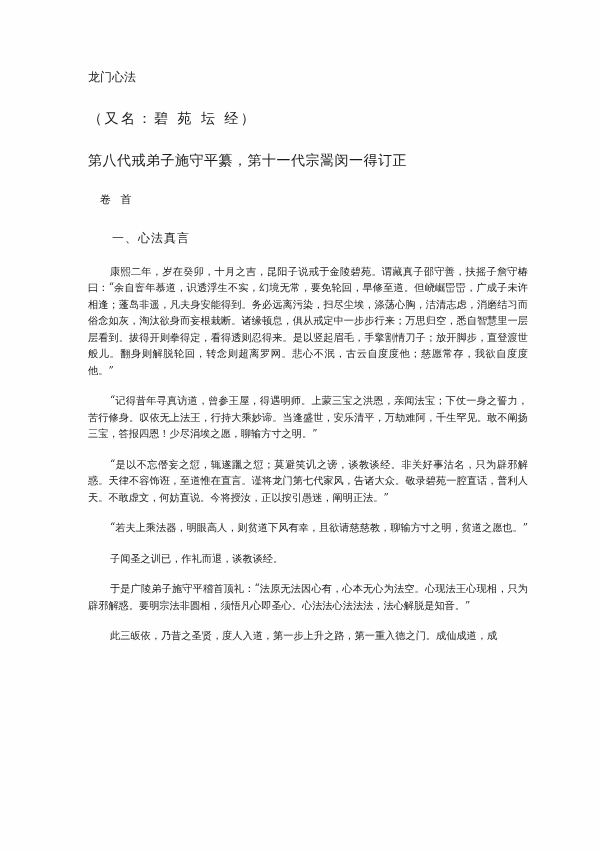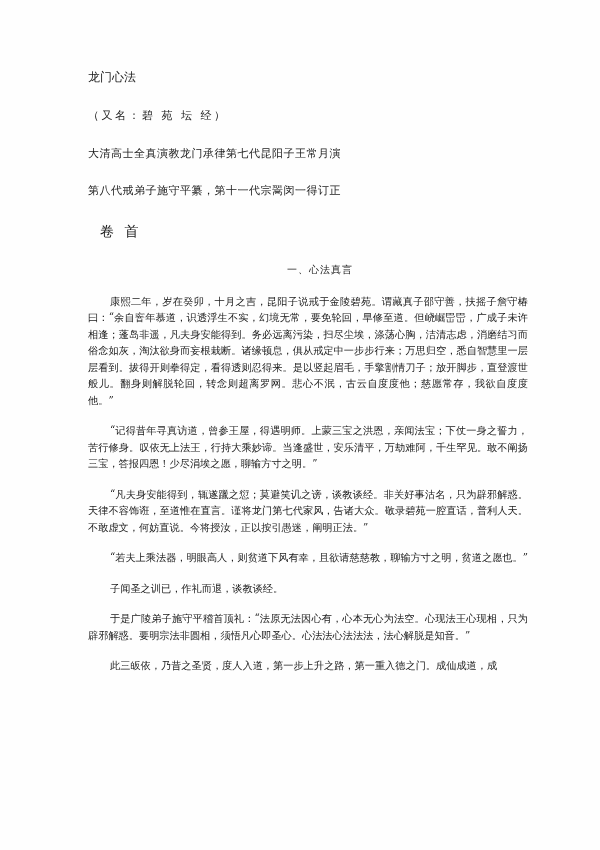--- a/index.html
+++ b/index.html
@@ -21,38 +21,37 @@
     padding: 68px 72px 40px 88px;
     background: #fefefe;
   }
   .doc-title {
     font-size: 12px;
     line-height: 1.5;
     margin: 0 0 22px 0;
     color: #1a1a1a;
   }
   .heading-line {
-    font-size: 11px;
+    font-size: 14px;
     line-height: 1.5;
     margin: 0 0 21px 0;
     letter-spacing: 0.5px;
   }
   .heading-line.spaced {
     letter-spacing: 2.5px;
   }
   .section-head {
-    font-size: 10px;
+    font-size: 12px;
     line-height: 1.6;
     margin: 0 0 16px 0;
     text-indent: 24px;
     letter-spacing: 1px;
-    text-align: center;
   }
   .volume-head {
-    font-size: 14px;
+    font-size: 11px;
     line-height: 1.5;
     margin: 0 0 20px 0;
     text-indent: 12px;
     letter-spacing: 3px;
   }
   p.body-text {
     font-size: 10.2px;
     line-height: 1.62;
     margin: 14px 0 13px 0;
     text-indent: 22px;
@@ -67,31 +66,30 @@
 </style>
 </head>
 <body>
 
 <div class="page">
 
   <div class="doc-title">龙门心法</div>
 
   <div class="heading-line spaced">（又名：碧 苑 坛 经）</div>
 
-  <div class="heading-line">大清高士全真演教龙门承律第七代昆阳子王常月演</div>
 
   <div class="heading-line">第八代戒弟子施守平纂，第十一代宗翯闵一得订正</div>
 
   <div class="volume-head">卷 首</div>
 
   <div class="section-head">一、心法真言</div>
 
   <p class="body-text">康熙二年，岁在癸卯，十月之吉，昆阳子说戒于金陵碧苑。谓藏真子邵守善，扶摇子詹守椿曰：“余自窨年慕道，识透浮生不实，幻境无常，要免轮回，早修至道。但峣崛岊岊，广成子未许相逢；蓬岛非遥，凡夫身安能得到。务必远离污染，扫尽尘埃，涤荡心胸，洁清志虑，消磨结习而俗念如灰，淘汰欲身而妄根栽断。诸缘顿息，俱从戒定中一步步行来；万思归空，悉自智慧里一层层看到。拔得开则拳得定，看得透则忍得来。是以竖起眉毛，手擎割情刀子；放开脚步，直登渡世般儿。翻身则解脱轮回，转念则超离罗网。悲心不泯，古云自度度他；慈愿常存，我欲自度度他。”</p>
   <p class="body-text">“记得昔年寻真访道，曾参王屋，得遇明师。上蒙三宝之洪恩，亲闻法宝；下仗一身之誓力，苦行修身。叹依无上法王，行持大乘妙谛。当逢盛世，安乐清平，万劫难阿，千生罕见。敢不阐扬三宝，答报四恩！少尽涓埃之愿，聊输方寸之明。”</p>
-  <p class="body-text">“凡夫身安能得到，辄遂躐之愆；莫避笑讥之谤，谈教谈经。非关好事沽名，只为辟邪解惑。天律不容饰诳，至道惟在直言。谨将龙门第七代家风，告诸大众。敬录碧苑一腔直话，普利人天。不敢虚文，何妨直说。今将授汝，正以按引愚迷，阐明正法。”</p>
+  <p class="body-text">“是以不忘僭妄之愆，辄遂躐之愆；莫避笑讥之谤，谈教谈经。非关好事沽名，只为辟邪解惑。天律不容饰诳，至道惟在直言。谨将龙门第七代家风，告诸大众。敬录碧苑一腔直话，普利人天。不敢虚文，何妨直说。今将授汝，正以按引愚迷，阐明正法。”</p>
   <p class="body-text">“若夫上乘法器，明眼高人，则贫道下风有幸，且欲请慈慈教，聊输方寸之明，贫道之愿也。”</p>
   <p class="body-text">子闻圣之训已，作礼而退，谈教谈经。</p>
   <p class="body-text">于是广陵弟子施守平稽首顶礼：“法原无法因心有，心本无心为法空。心现法王心现相，只为辟邪解惑。要明宗法非圆相，须悟凡心即圣心。心法法心法法法，法心解脱是知音。”</p>
 
 
   <p class="body-text">此三皈依，乃昔之圣贤，度人入道，第一步上升之路，第一重入德之门。成仙成道，成</p>
 
 </div>
 
 </body></html>

